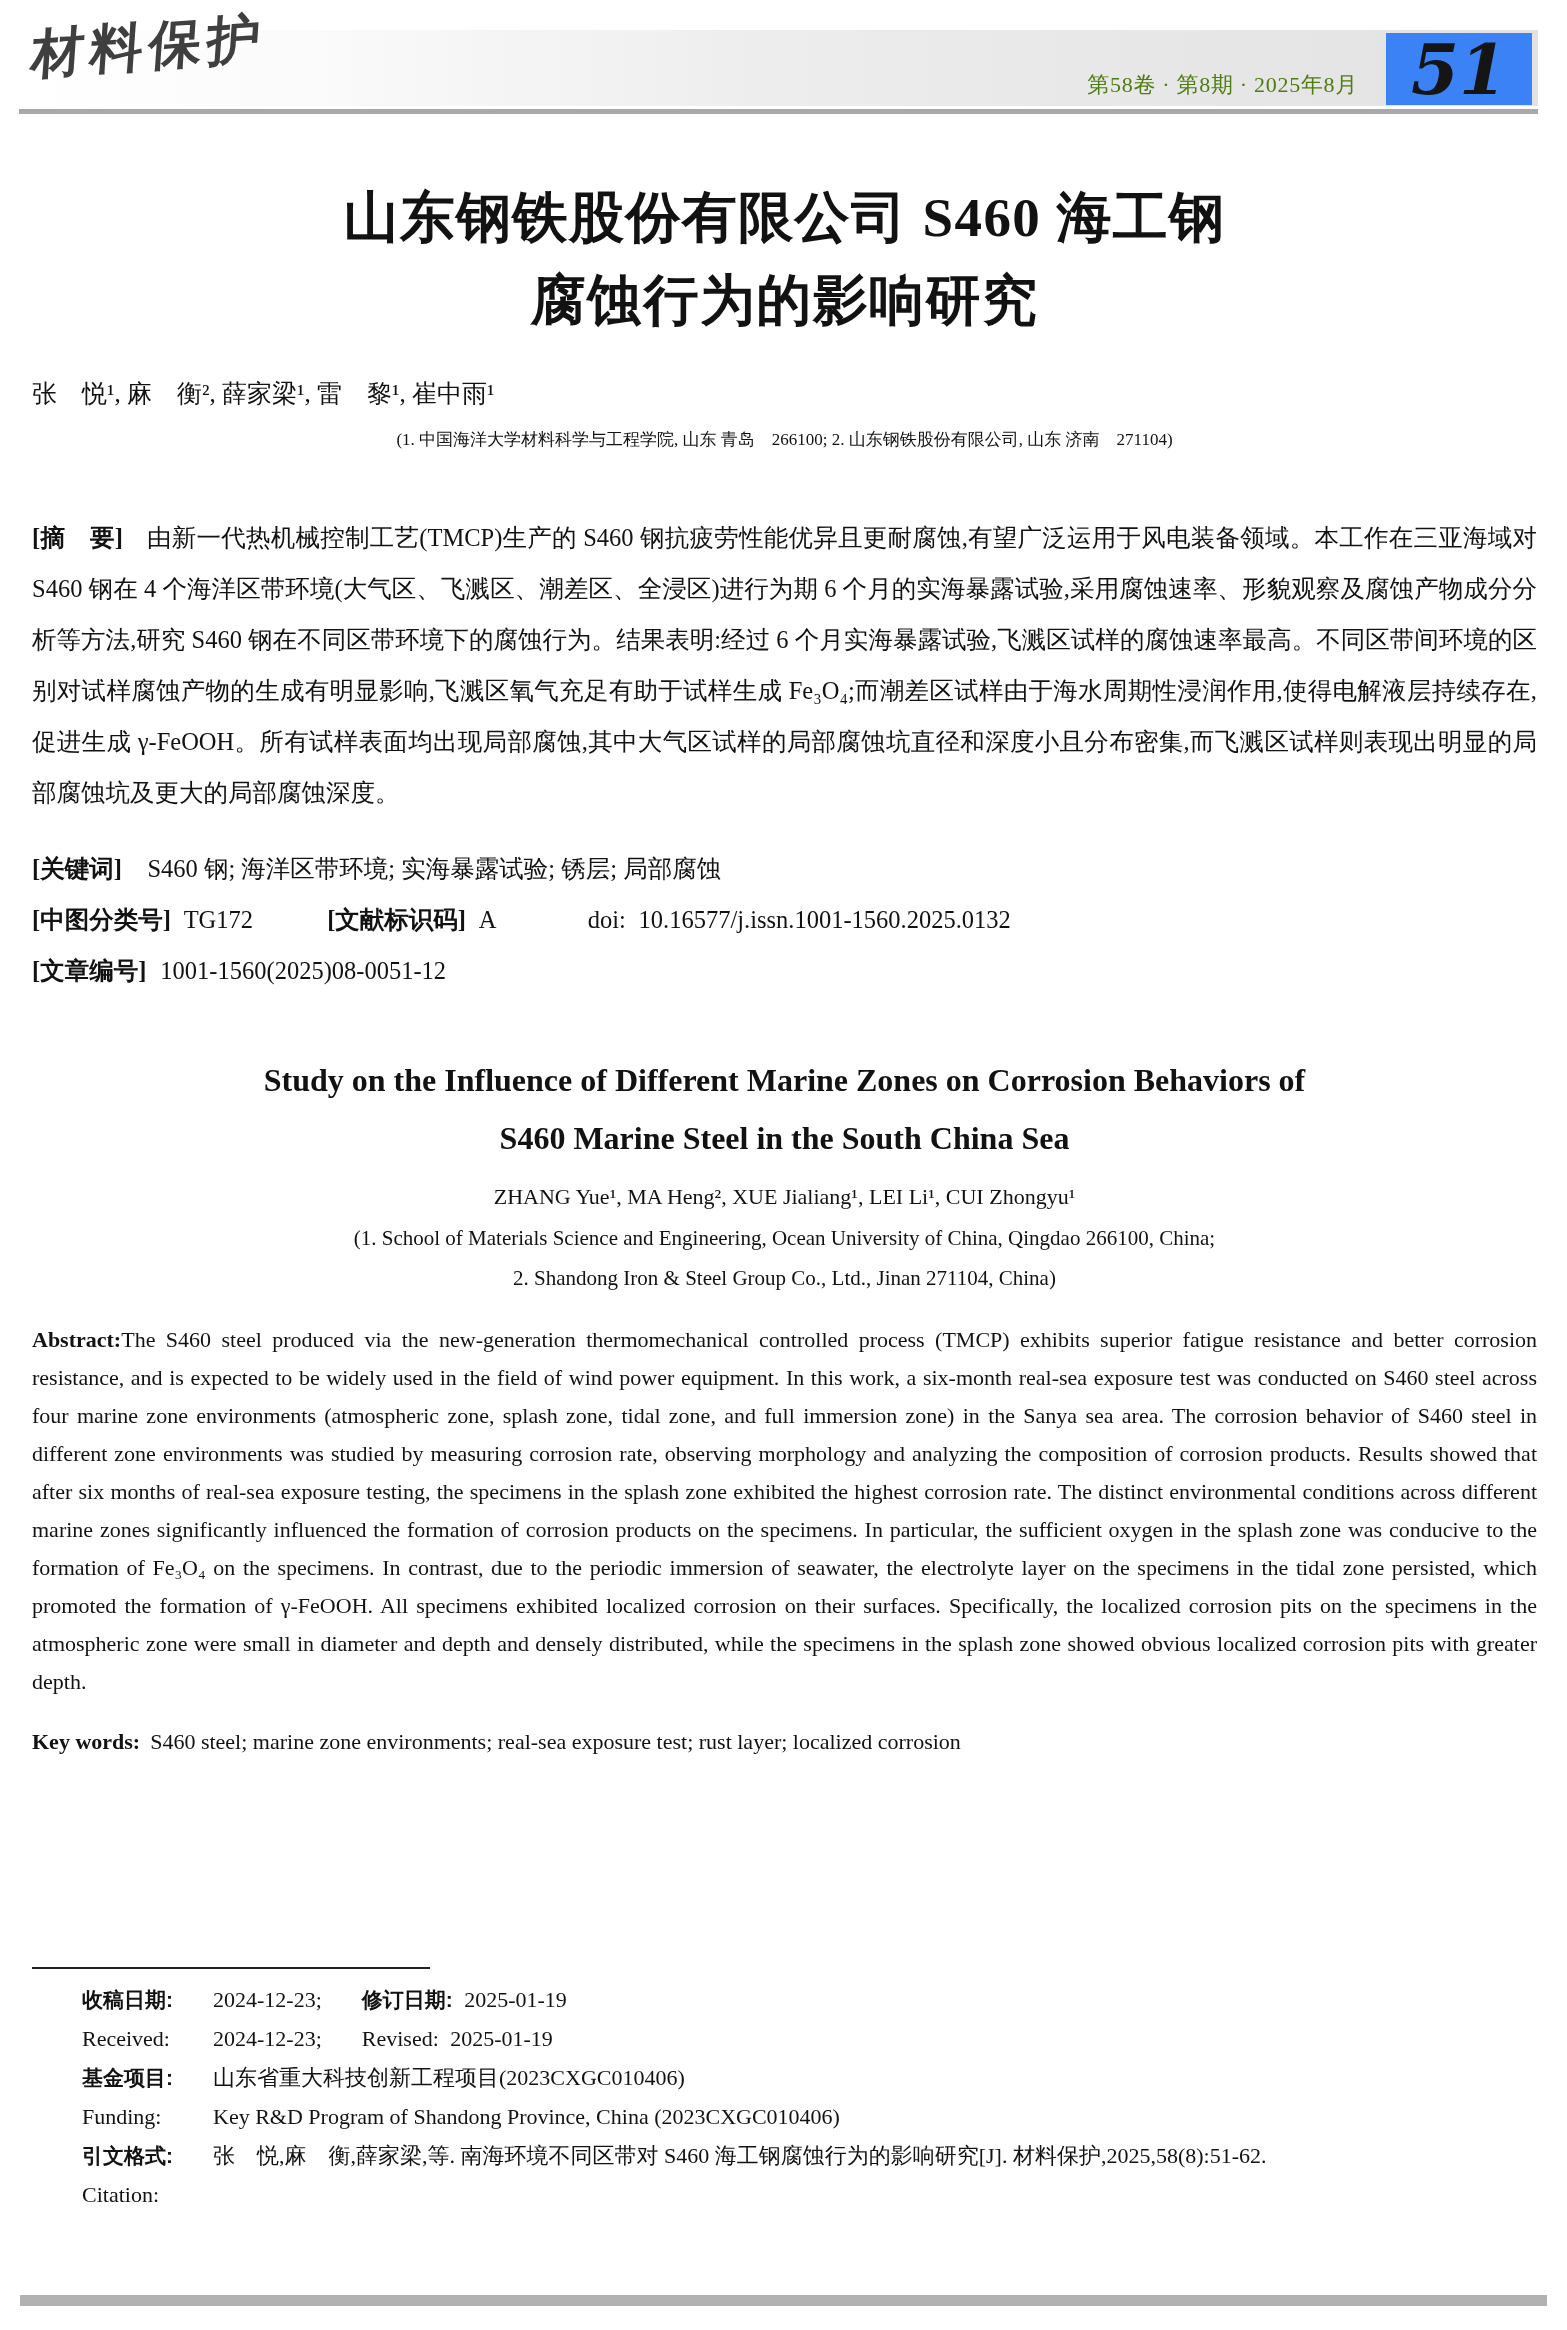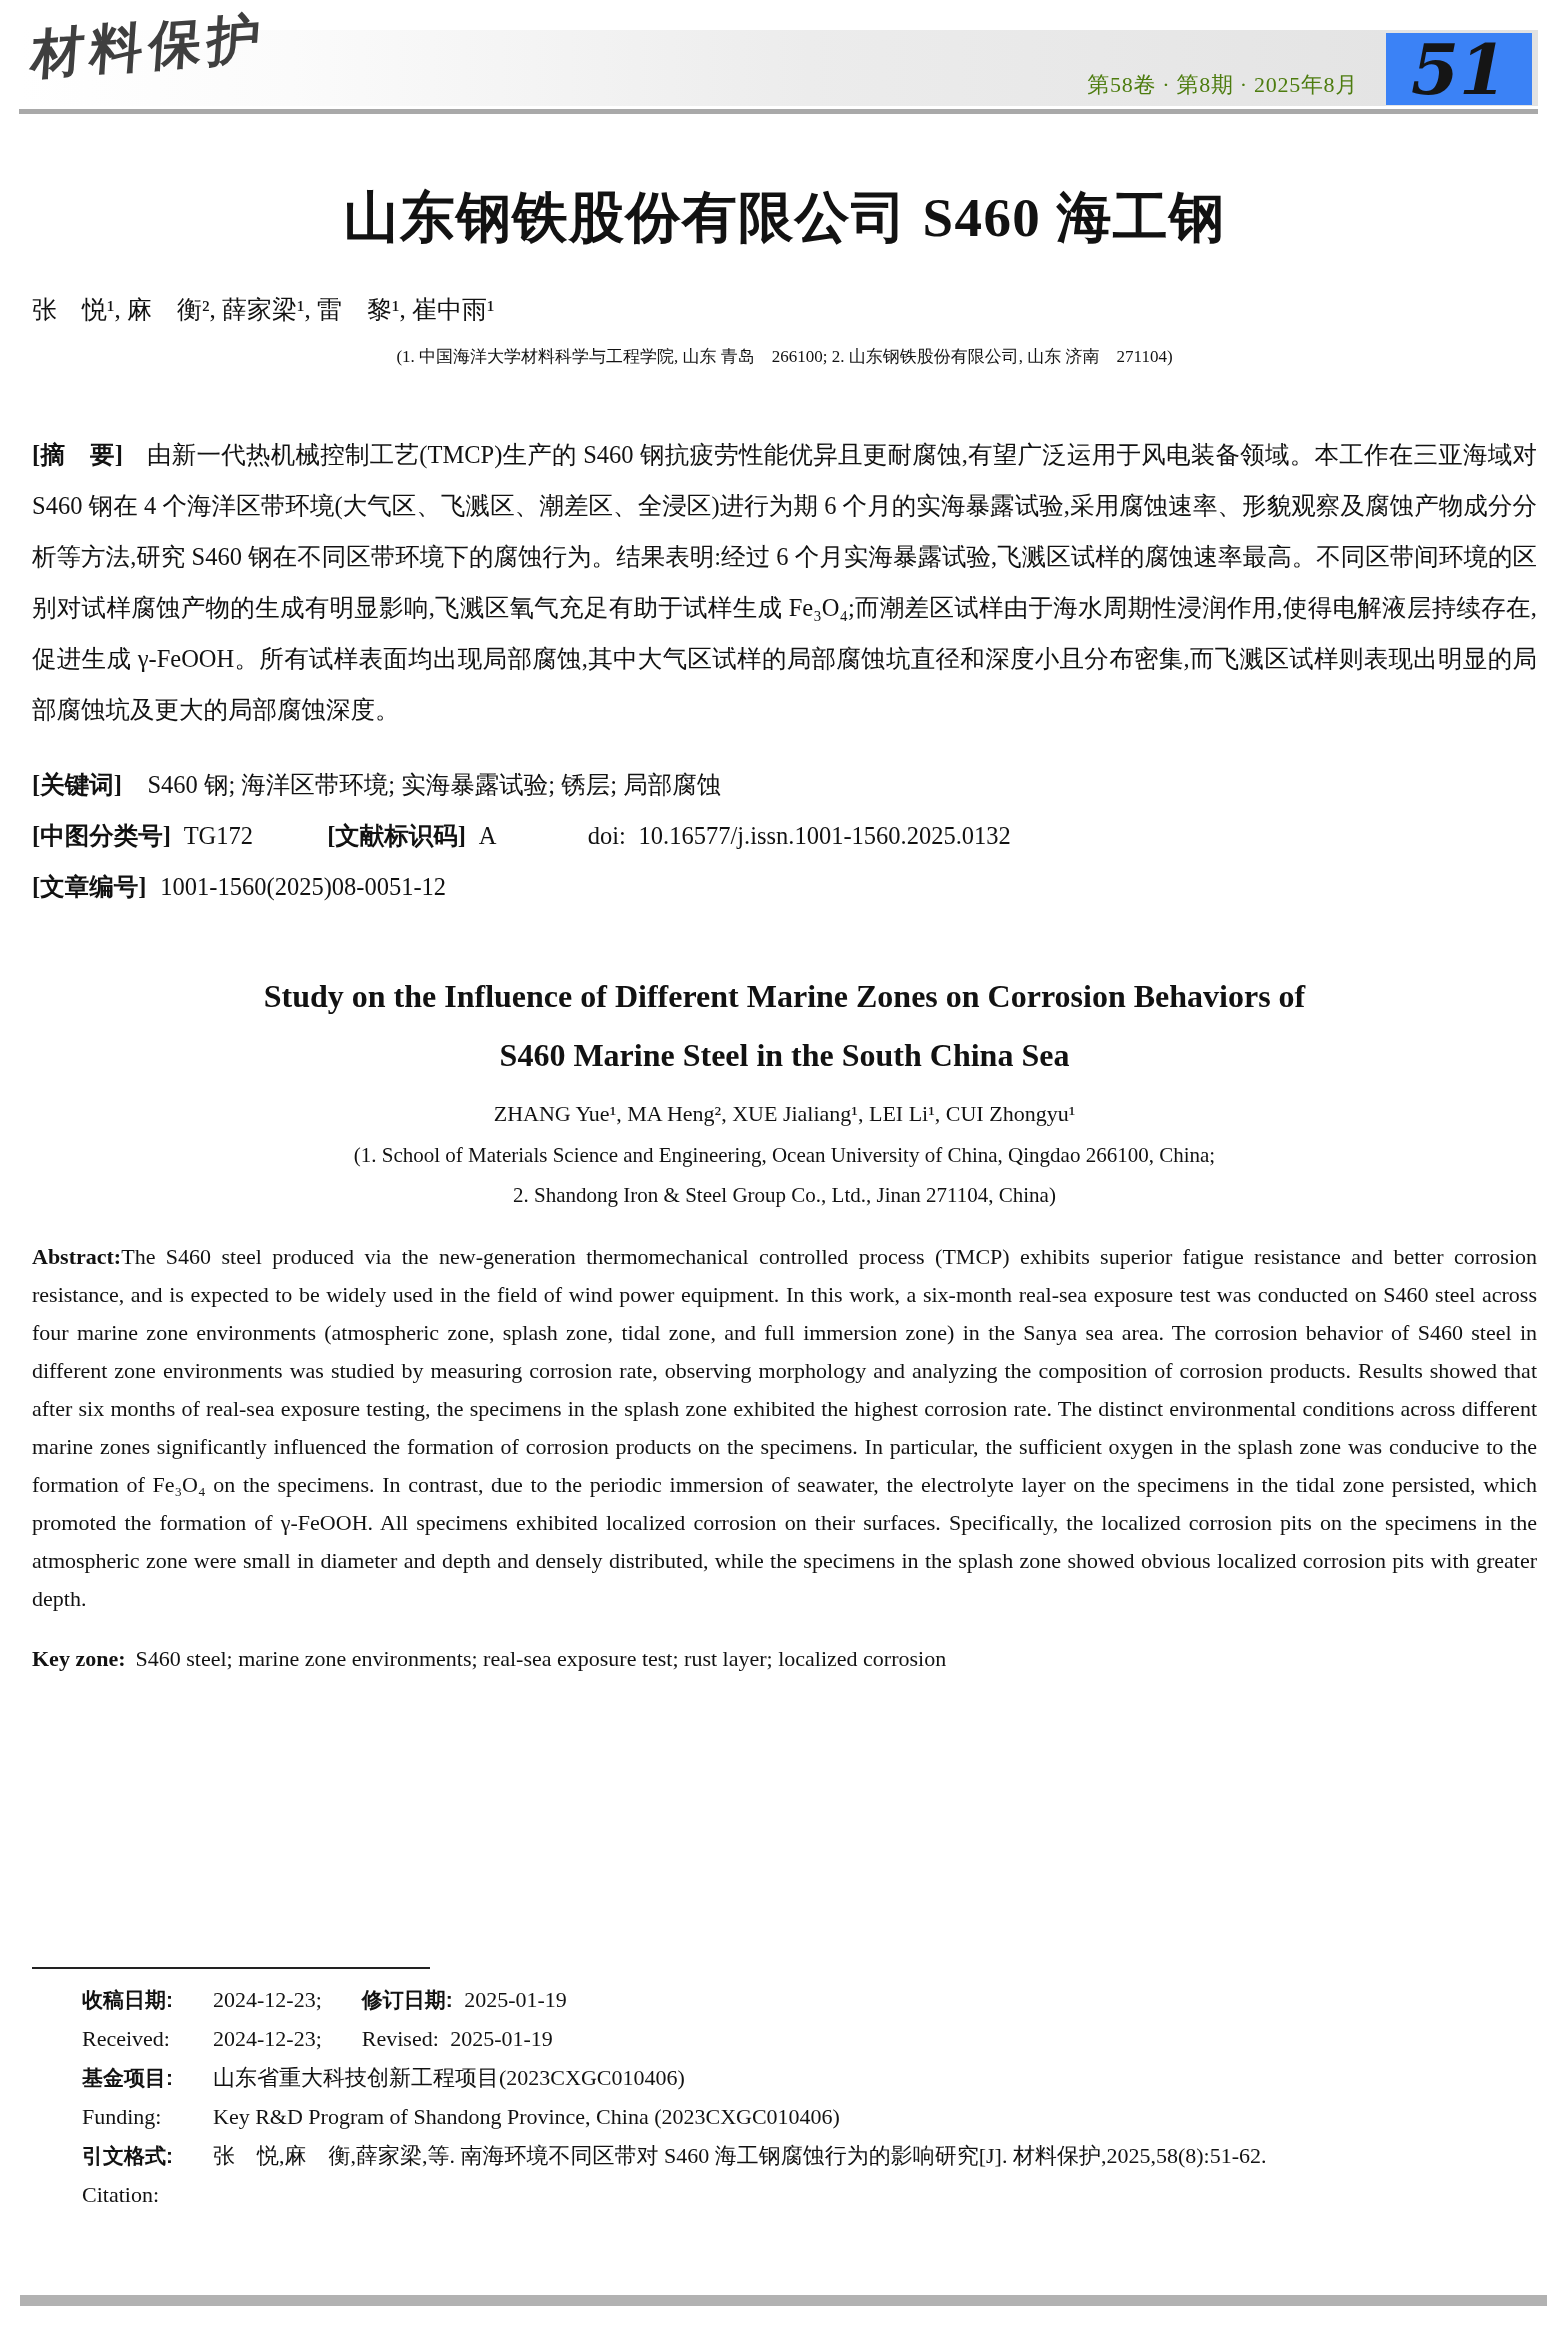--- a/index.html
+++ b/index.html
@@ -127,20 +127,21 @@
 <div class="header-underline"></div>
 <div class="journal-logo">材料保护</div>
 <div class="issue-info">第58卷 · 第8期 · 2025年8月</div>
 <div class="pagenum-box">
   <span class="pagenum">51</span>
 </div>
 
 <div class="content">
 
   <div class="title-cn title-cn-1">山东钢铁股份有限公司 S460 海工钢</div>
+  <div class="title-cn title-cn-2">腐蚀行为的影响研究</div>
 
   <div class="authors-cn">张　悦¹, 麻　衡², 薛家梁¹, 雷　黎¹, 崔中雨¹</div>
   <div class="affil-cn">(1. 中国海洋大学材料科学与工程学院, 山东 青岛　266100; 2. 山东钢铁股份有限公司, 山东 济南　271104)</div>
 
   <p class="abstract-cn"><span class="lbl">[摘　要]</span><span>由新一代热机械控制工艺(TMCP)生产的 S460 钢抗疲劳性能优异且更耐腐蚀,有望广泛运用于风电装备领域。本工作在三亚海域对 S460 钢在 4 个海洋区带环境(大气区、飞溅区、潮差区、全浸区)进行为期 6 个月的实海暴露试验,采用腐蚀速率、形貌观察及腐蚀产物成分分析等方法,研究 S460 钢在不同区带环境下的腐蚀行为。结果表明:经过 6 个月实海暴露试验,飞溅区试样的腐蚀速率最高。不同区带间环境的区别对试样腐蚀产物的生成有明显影响,飞溅区氧气充足有助于试样生成 Fe₃O₄;而潮差区试样由于海水周期性浸润作用,使得电解液层持续存在,促进生成 γ-FeOOH。所有试样表面均出现局部腐蚀,其中大气区试样的局部腐蚀坑直径和深度小且分布密集,而飞溅区试样则表现出明显的局部腐蚀坑及更大的局部腐蚀深度。</span></p>
 
   <div class="keywords-cn"><span class="lbl">[关键词]</span><span>S460 钢; 海洋区带环境; 实海暴露试验; 锈层; 局部腐蚀</span></div>
 
   <div class="class-line">
     <span class="seg-clc"><span class="lbl">[中图分类号]</span><span class="seg-gap"></span><span>TG172</span></span>
@@ -152,21 +153,21 @@
 
   <div class="en-title en-title-1">Study on the Influence of Different Marine Zones on Corrosion Behaviors of</div>
   <div class="en-title en-title-2">S460 Marine Steel in the South China Sea</div>
 
   <div class="en-authors">ZHANG Yue¹, MA Heng², XUE Jialiang¹, LEI Li¹, CUI Zhongyu¹</div>
   <div class="en-affil">(1. School of Materials Science and Engineering, Ocean University of China, Qingdao 266100, China;</div>
   <div class="en-affil">2. Shandong Iron &amp; Steel Group Co., Ltd., Jinan 271104, China)</div>
 
   <p class="en-abstract"><span class="lbl">Abstract:</span><span>The S460 steel produced via the new-generation thermomechanical controlled process (TMCP) exhibits superior fatigue resistance and better corrosion resistance, and is expected to be widely used in the field of wind power equipment. In this work, a six-month real-sea exposure test was conducted on S460 steel across four marine zone environments (atmospheric zone, splash zone, tidal zone, and full immersion zone) in the Sanya sea area. The corrosion behavior of S460 steel in different zone environments was studied by measuring corrosion rate, observing morphology and analyzing the composition of corrosion products. Results showed that after six months of real-sea exposure testing, the specimens in the splash zone exhibited the highest corrosion rate. The distinct environmental conditions across different marine zones significantly influenced the formation of corrosion products on the specimens. In particular, the sufficient oxygen in the splash zone was conducive to the formation of Fe₃O₄ on the specimens. In contrast, due to the periodic immersion of seawater, the electrolyte layer on the specimens in the tidal zone persisted, which promoted the formation of γ-FeOOH. All specimens exhibited localized corrosion on their surfaces. Specifically, the localized corrosion pits on the specimens in the atmospheric zone were small in diameter and depth and densely distributed, while the specimens in the splash zone showed obvious localized corrosion pits with greater depth.</span></p>
 
-  <div class="en-keywords"><span class="lbl">Key zone:</span><span>S460 steel; marine zone environments; real-sea exposure test; rust layer; localized corrosion</span></div>
+  <div class="en-keywords"><span class="lbl">Key words:</span><span>S460 steel; marine zone environments; real-sea exposure test; rust layer; localized corrosion</span></div>
 
 </div>
 
 <div class="footnote-sep"></div>
 
 <div class="footnotes">
 
   <div class="fn-row">
     <span class="fn-label cn">收稿日期:</span>
     <span class="fn-value">2024-12-23;</span>

